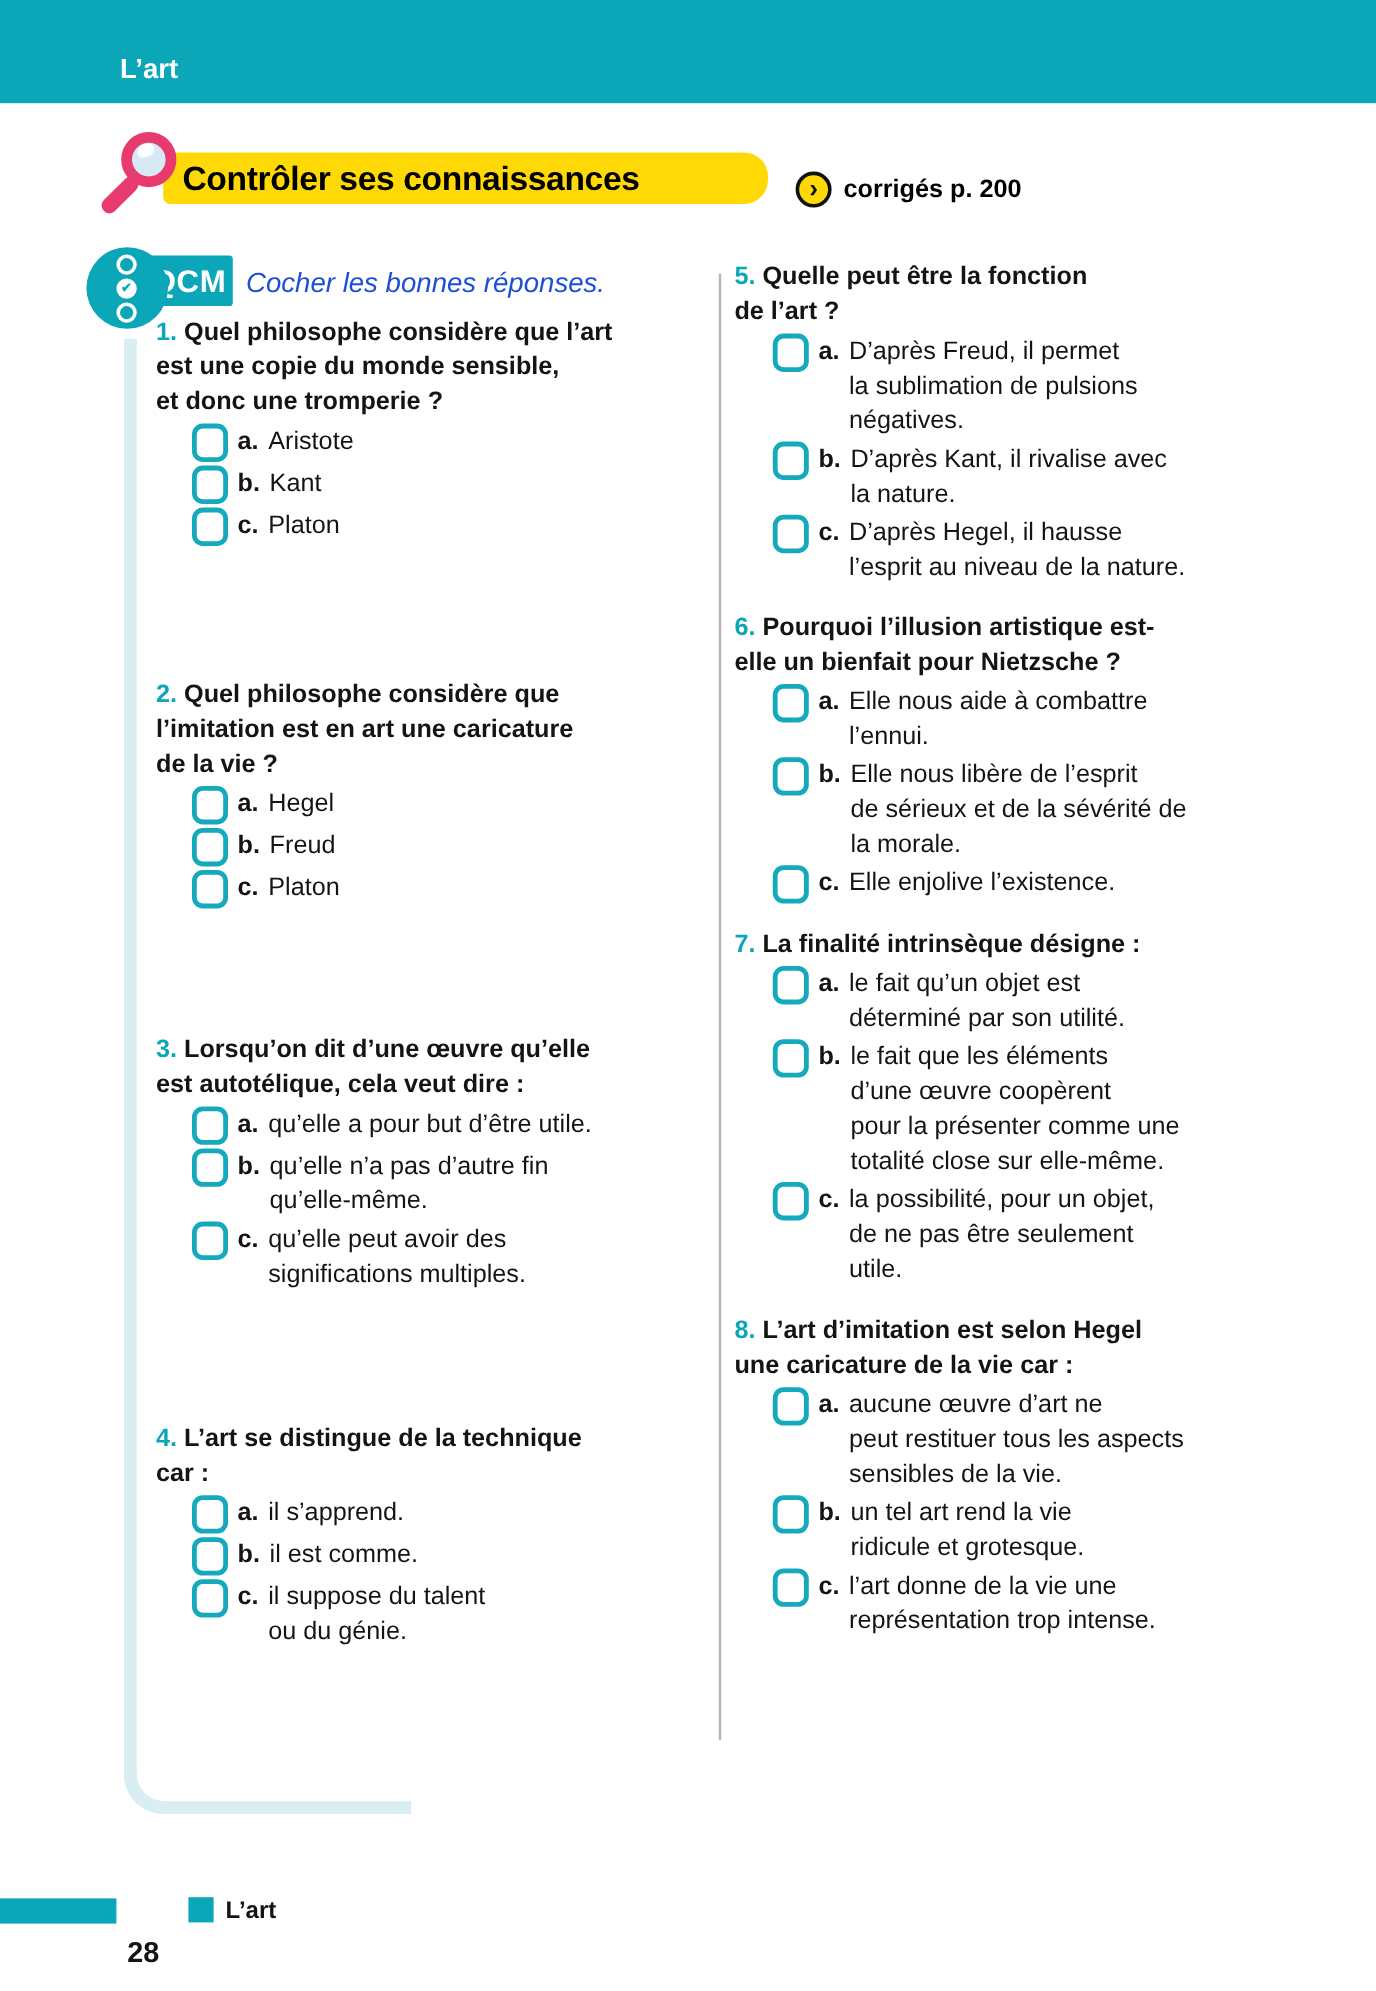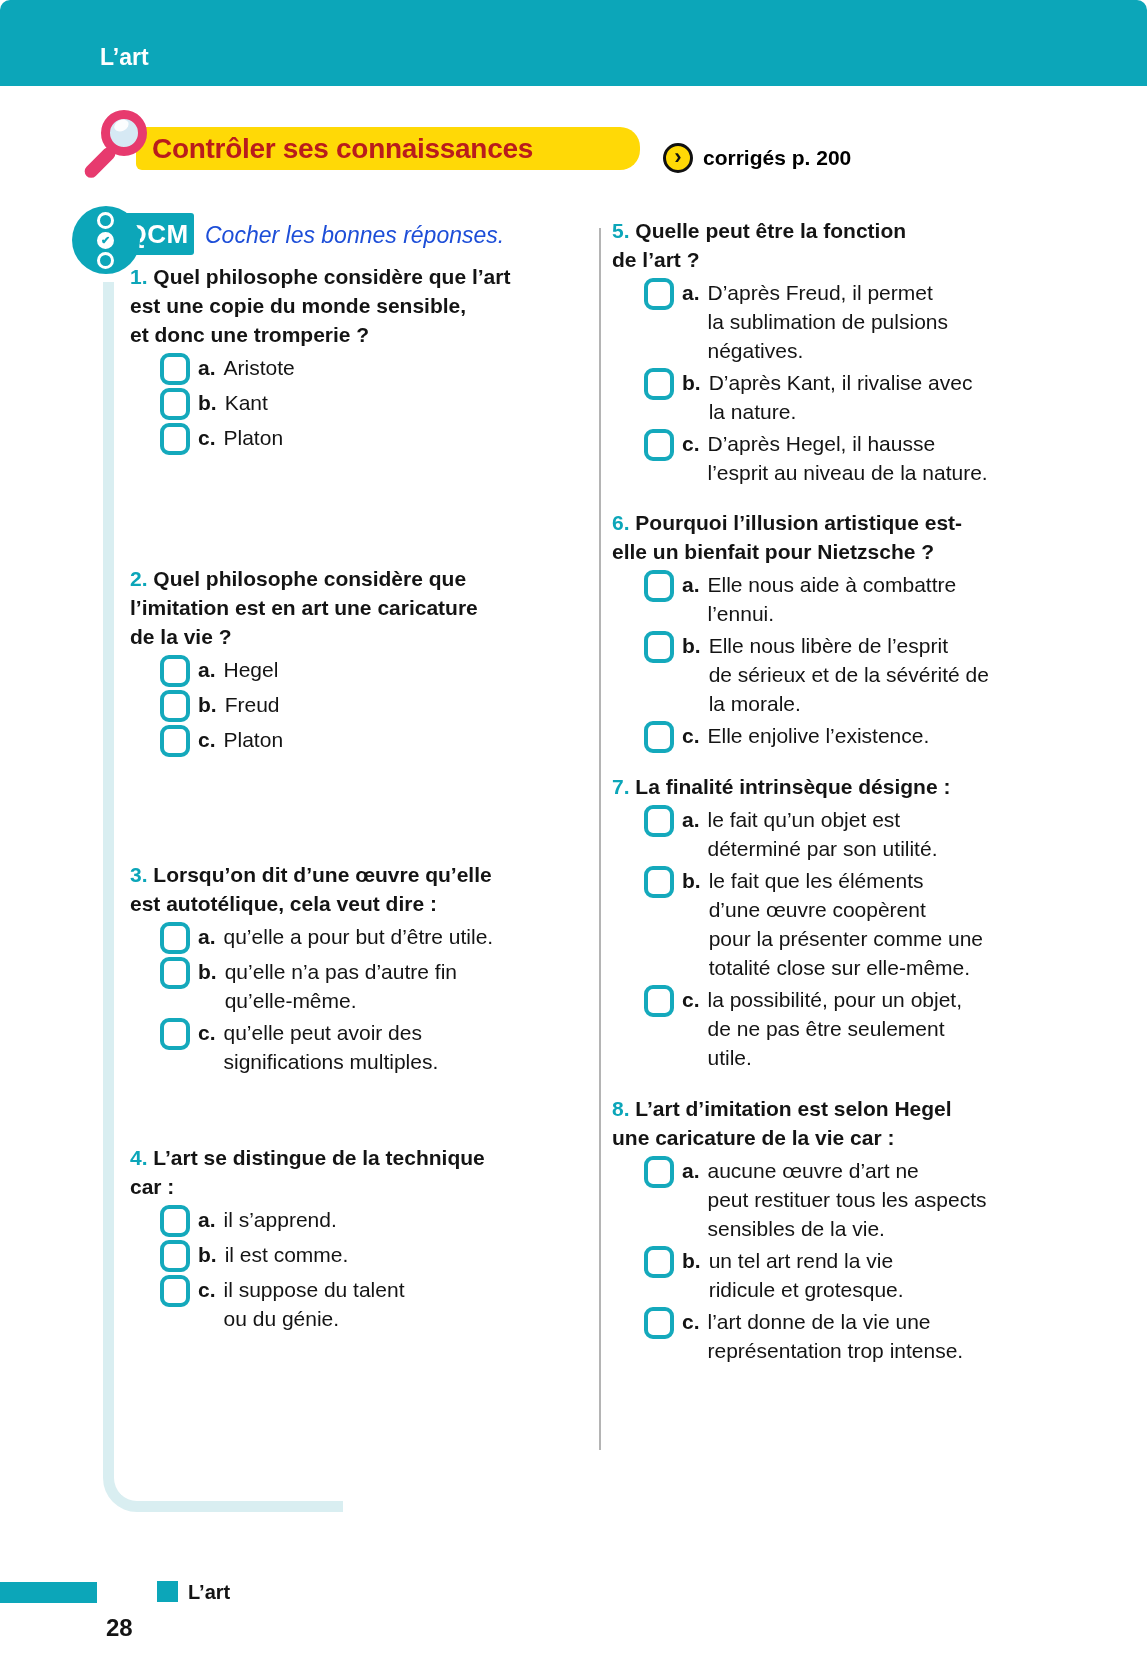--- a/index.html
+++ b/index.html
@@ -1,25 +1,25 @@
 <!DOCTYPE html>
 <html><head>
 <meta charset="utf-8">
 <style>
   html,body{margin:0;padding:0;background:#fff;}
   .page{position:relative;width:1147px;height:1659px;background:#fff;overflow:hidden;
-        font-family:"Liberation Sans",sans-serif;color:#141414;border-radius:10px;}
+        font-family:"Liberation Sans",sans-serif;color:#141414;}
   
   .topbar{position:absolute;left:0;top:0;width:100%;height:86px;background:#0ca6b9;}
   .topbar-label{position:absolute;left:100px;top:44px;color:#fff;font-size:23px;font-weight:bold;}
   
   .banner{position:absolute;left:136px;top:127px;width:504px;height:43px;background:#ffd906;
           border-radius:6px 20px 20px 6px;}
   .banner-title{position:absolute;left:152px;top:127px;height:43px;line-height:43px;
-                font-size:28px;font-weight:bold;color:#b91c1c;letter-spacing:-0.3px;white-space:nowrap;}
+                font-size:28px;font-weight:bold;color:#000000;letter-spacing:-0.3px;white-space:nowrap;}
   .magnifier{position:absolute;left:76px;top:104px;width:110px;height:110px;z-index:3;}
   .mag-lens{position:absolute;left:25px;top:6px;width:46px;height:46px;border:9px solid #e73a6e;
             border-radius:50%;background:#d6e9f4;box-sizing:border-box;}
   .mag-glint{position:absolute;left:38px;top:16px;width:15px;height:11px;background:#fff;
              border-radius:50%;transform:rotate(-25deg);opacity:.9;}
   .mag-handle{position:absolute;left:5px;top:52px;width:38px;height:13px;background:#e73a6e;
               border-radius:7px;transform:rotate(-45deg);}
   .corriges{position:absolute;left:663px;top:143px;display:flex;align-items:center;gap:10px;cursor:pointer;}
   .arrow-circle{width:30px;height:30px;border:3px solid #111;border-radius:50%;background:#ffd906;
                 box-sizing:border-box;display:flex;align-items:center;justify-content:center;
@@ -48,21 +48,21 @@
   .col-right{left:612px;top:216px;width:480px;}
   .qtitle{margin:0 0 4px 0;font-size:21px;line-height:29px;font-weight:bold;color:#141414;}
   .qnum{color:#0ca6b9;}
   .qtext{white-space:pre-line;}
   .opt{display:flex;align-items:flex-start;gap:8px;margin:3px 0 3px 30px;}
   .col-right .opt{margin-left:32px;}
   .cb{width:30px;height:32px;border:4px solid #14a9bc;border-radius:9px;background:#fff;
       box-sizing:border-box;flex:none;cursor:pointer;}
   .letter{font-size:21px;line-height:29px;font-weight:bold;white-space:nowrap;}
   .otext{font-size:21px;line-height:29px;white-space:pre-line;flex:1;}
-  #q2{margin-top:109px;} #q3{margin-top:103px;} #q4{margin-top:67px;}
+  #q2{margin-top:109px;} #q3{margin-top:103px;} #q4{margin-top:108px;}
   #q6{margin-top:21px;}  #q7{margin-top:19px;}  #q8{margin-top:22px;}
   
   .footer-bar{position:absolute;left:0;top:1582px;width:97px;height:21px;background:#0ca6b9;}
   .footer-pageno{position:absolute;left:106px;top:1614px;font-size:24px;font-weight:bold;}
   .footer-square{position:absolute;left:157px;top:1581px;width:21px;height:21px;background:#0ca6b9;}
   .footer-chapter{position:absolute;left:188px;top:1581px;font-size:20px;font-weight:bold;}
 </style>
 </head>
 <body>
 

